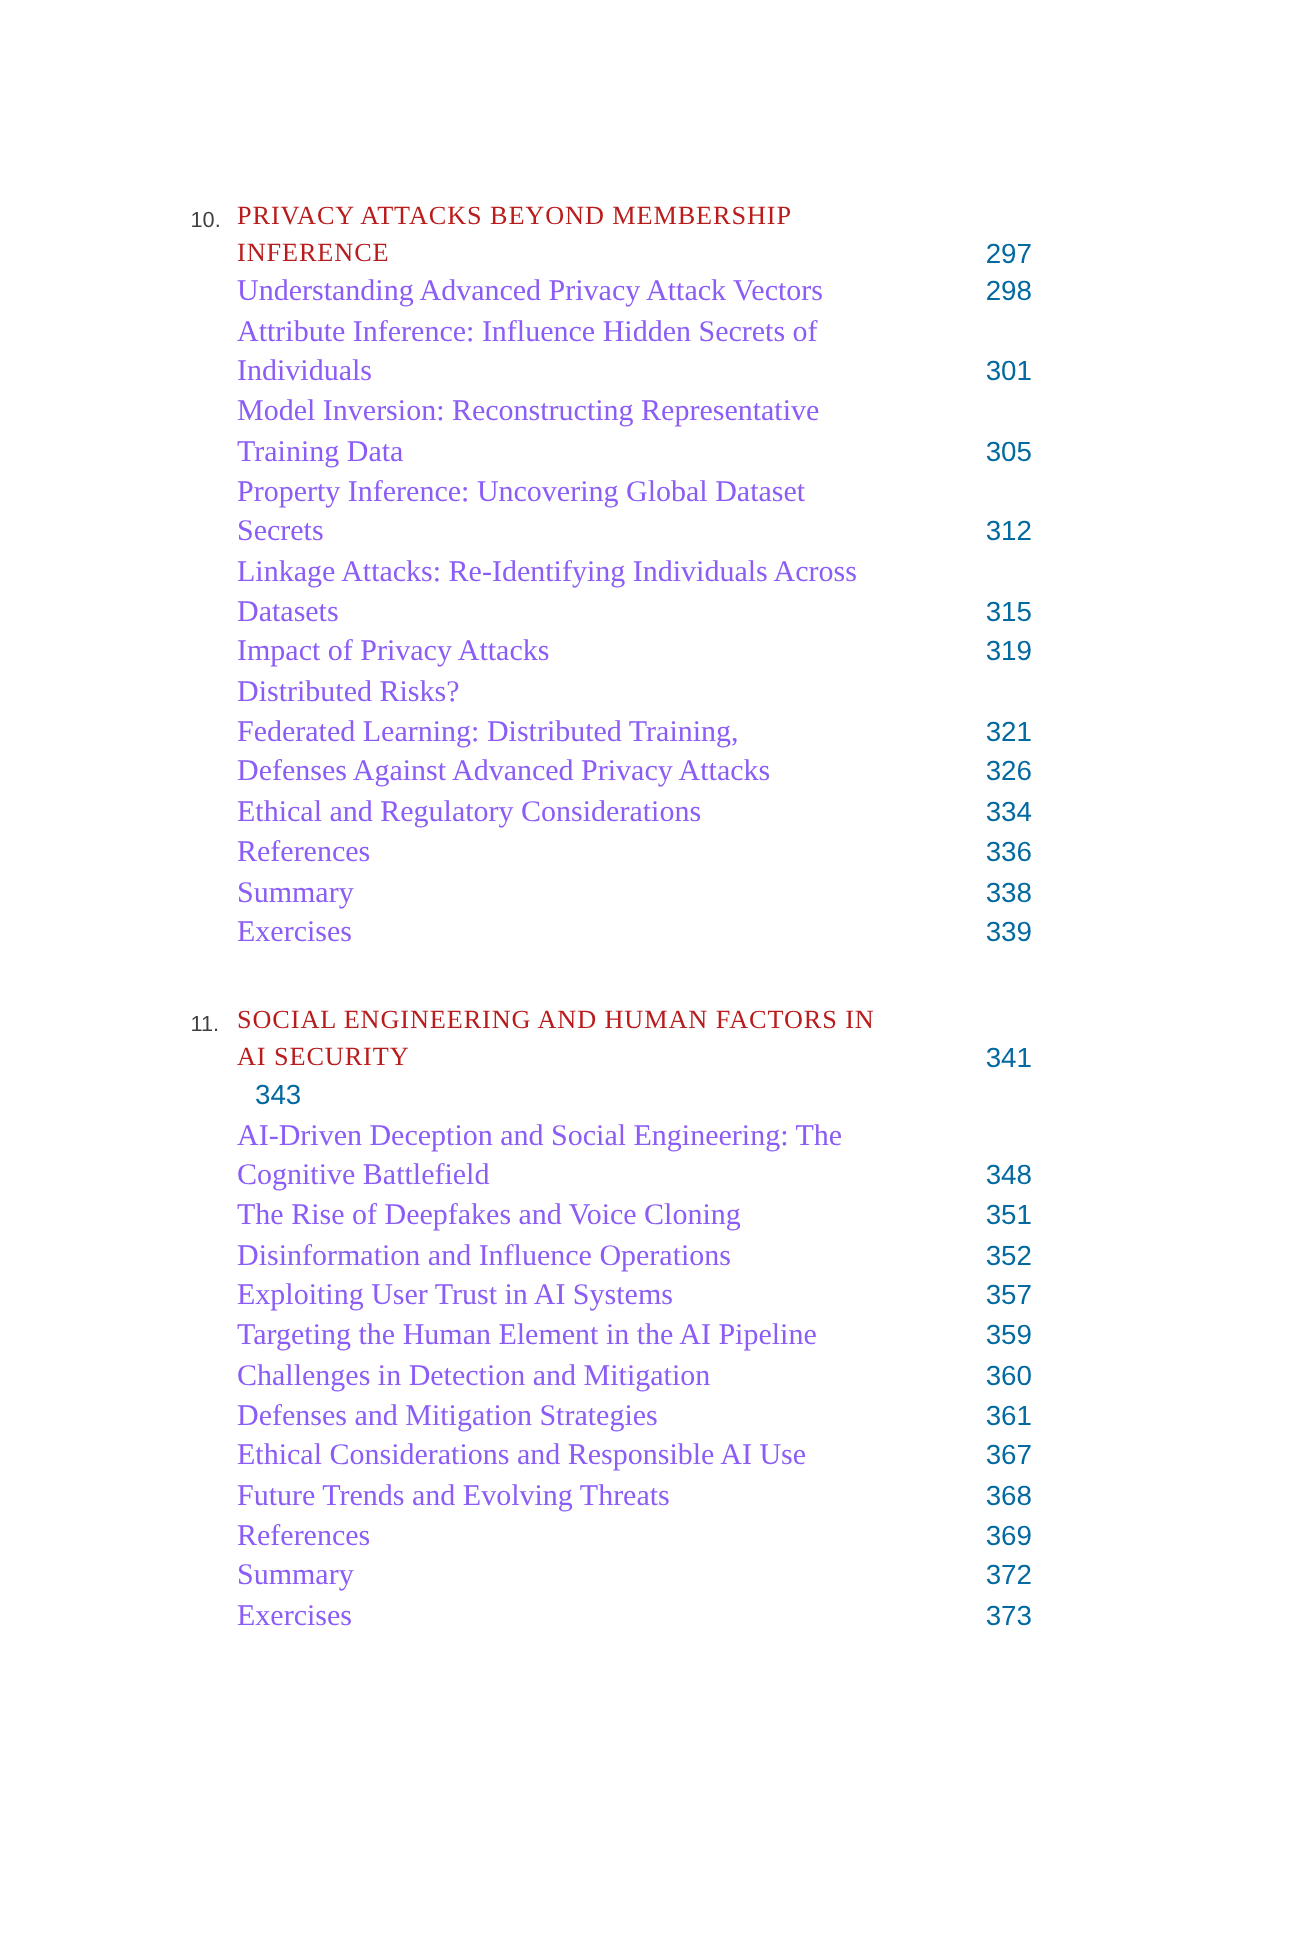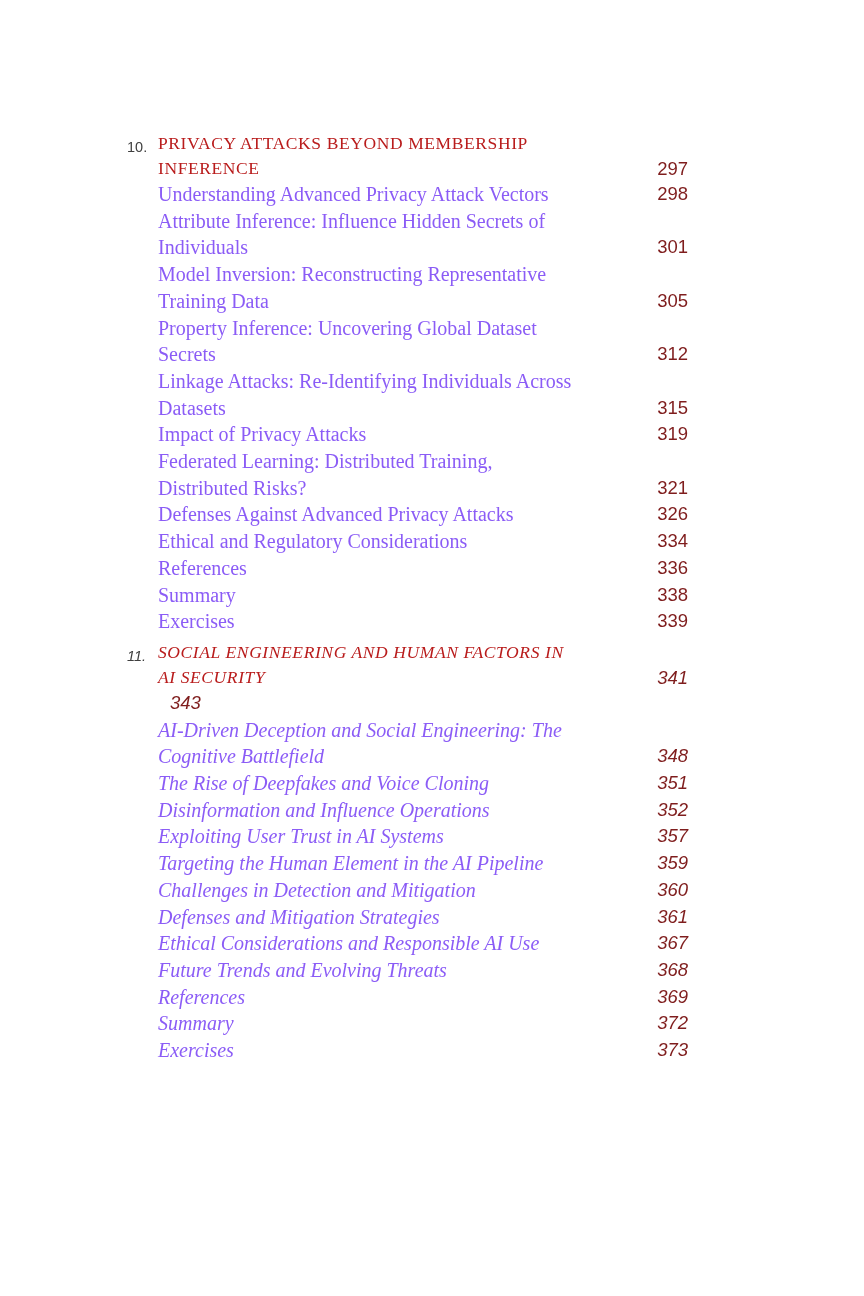--- a/index.html
+++ b/index.html
@@ -19,22 +19,21 @@
   .toc {
     position: absolute;
     left: 158px;
     top: 131px;
     width: 530px;
   }
   .chapter {
     position: relative;
   }
   .chapter + .chapter {
-    margin-top: 5px;
-    font-style: italic;
+    margin-top: 32px;
   }
   .chapter-num {
     position: absolute;
     left: -31px;
     top: 4px;
     font-family: "Liberation Sans", sans-serif;
     font-size: 14.5px;
     line-height: 25px;
     color: #3f3f3f;
   }
@@ -57,21 +56,21 @@
   }
   .entry-text {
     font-size: 20px;
     line-height: 26.7px;
     color: #8b5cf6;
   }
   .pagenum {
     font-family: "Liberation Sans", sans-serif;
     font-size: 18.5px;
     line-height: 26.7px;
-    color: #7f1d1d;
+    color: #0369a1;
     padding-left: 12px;
     white-space: nowrap;
   }
   .chapter-head .pagenum {
     line-height: 25px;
   }
 </style>
 </head>
 <body>
 
@@ -122,22 +121,22 @@
             <span class="pagenum">315</span>
           </div>
           <div class="entry">
             <span class="entry-text">
               <span class="line">Impact of Privacy Attacks</span>
             </span>
             <span class="pagenum">319</span>
           </div>
           <div class="entry">
             <span class="entry-text">
+              <span class="line">Distributed Risks?</span>
               <span class="line">Federated Learning: Distributed Training,</span>
-              <span class="line">Distributed Risks?</span>
             </span>
             <span class="pagenum">321</span>
           </div>
           <div class="entry">
             <span class="entry-text">
               <span class="line">Defenses Against Advanced Privacy Attacks</span>
             </span>
             <span class="pagenum">326</span>
           </div>
           <div class="entry">

